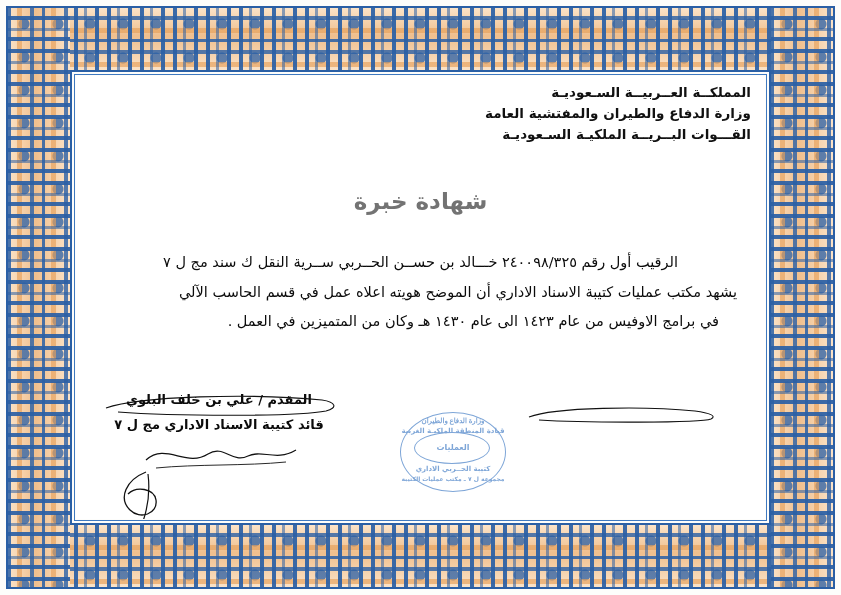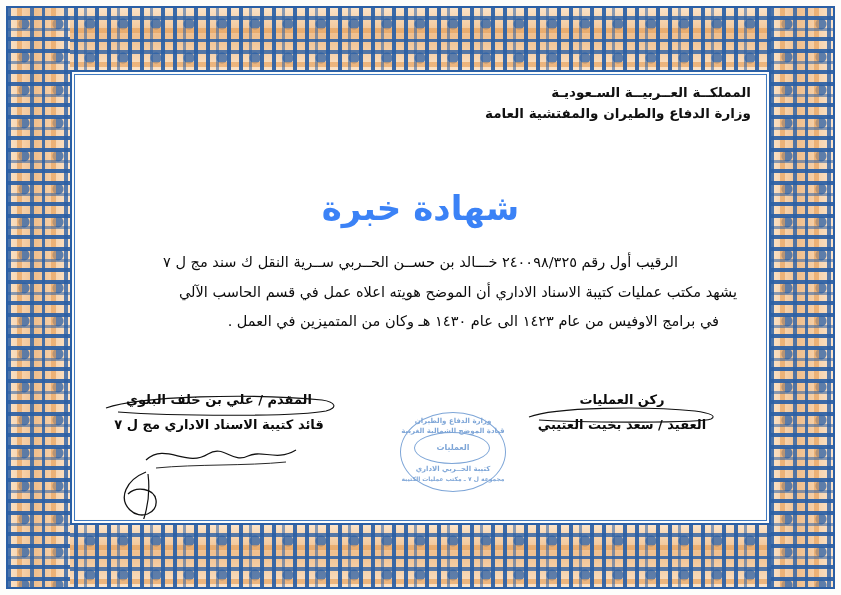--- a/index.html
+++ b/index.html
@@ -128,22 +128,22 @@
   .header-block div { white-space: nowrap; }
   .hdr-1 { letter-spacing: 2.2px; }
   .hdr-3 { letter-spacing: 1.6px; }
 
   .title {
     position: absolute;
     top: 112px;
     left: 0;
     right: 0;
     text-align: center;
-    color: #3b82f6;
-    font-size: 34px;
+    color: #737373;
+    font-size: 23px;
     font-weight: bold;
     letter-spacing: 1px;
   }
 
   .body-block {
     position: absolute;
     top: 172px;
     right: 18px;
     left: 18px;
     text-align: right;
@@ -206,21 +206,21 @@
   .stamp-text {
     position: absolute;
     left: 0;
     right: 0;
     text-align: center;
     color: #2f6fbf;
     font-size: 7px;
     font-weight: bold;
     white-space: nowrap;
   }
-  .stamp-t1 { top: 11px; }
+  .stamp-t1 { top: 11px; font-family: Liberation Serif, serif; }
   .stamp-t2 { top: 21px; }
   .stamp-t3 { top: 37px; font-size: 8px; text-align: center; }
   .stamp-t4 { top: 59px; }
   .stamp-t5 { top: 69px; font-size: 6px; }
 
   .scribble {
     position: absolute;
     stroke: #111;
     fill: none;
   }
@@ -236,33 +236,32 @@
   <div class="ornament-band band-left"></div>
   <div class="ornament-band band-right"></div>
   <div class="frame-inner-line"></div>
   <div class="frame-inner-line2"></div>
 
   <div class="page">
 
     <div class="header-block">
       <div class="hdr-1">المملكــة العــربيــة السـعوديـة</div>
       <div class="hdr-2">وزارة الدفاع والطيران والمفتشية العامة</div>
+      <div class="hdr-3">القـــوات البــريــة الملكيـة السـعوديـة</div>
     </div>
 
     <div class="title">شهادة خبرة</div>
 
     <div class="body-block">
       <div class="line line-1">الرقيب أول رقم ٢٤٠٠٩٨/٣٢٥   خـــالد بن حســن الحــربي ســرية النقل ك سند مج ل ٧</div>
       <div class="line line-2">يشهد مكتب عمليات كتيبة الاسناد الاداري أن الموضح هويته اعلاه عمل في قسم الحاسب الآلي</div>
       <div class="line line-3">في برامج الاوفيس من عام ١٤٢٣ الى عام ١٤٣٠ هـ  وكان من المتميزين في العمل  .</div>
     </div>
 
     <div class="sig-right">
-      <div class="sig-role">ركن العمليات</div>
-      <div class="sig-name">العقيد / سعد بخيت العتيبي</div>
     </div>
     <svg class="sig-underline" style="right: 40px; top: 330px; width: 200px; height: 18px;" viewBox="0 0 200 18">
       <path d="M4,11 C30,1 120,0 170,5 C185,7 192,10 186,13 C176,17 60,17 14,14" fill="none" stroke="#111" stroke-width="1.1"></path>
     </svg>
 
     <div class="sig-left">
       <div class="sig-name">المقدم / علي بن خلف البلوي</div>
       <div class="sig-role">قائد كتيبة الاسناد الاداري مج ل ٧</div>
     </div>
     <svg class="sig-underline" style="left: 24px; top: 318px; width: 240px; height: 24px;" viewBox="0 0 240 24">
@@ -275,20 +274,20 @@
     </svg>
     <svg class="scribble" style="left: 30px; top: 392px; width: 70px; height: 60px;" viewBox="0 0 70 60">
       <path d="M40,4 C20,12 12,30 24,42 C34,52 52,46 50,32 C48,20 30,18 22,26" stroke="#111" stroke-width="1.3" fill="none"></path>
       <path d="M42,6 C44,22 42,40 36,56" stroke="#111" stroke-width="1.2" fill="none"></path>
     </svg>
 
     <div class="stamp">
       <div class="oval"></div>
       <div class="oval inner"></div>
       <div class="stamp-text stamp-t1">وزارة الدفاع والطيران</div>
-      <div class="stamp-text stamp-t2">قيادة الموضح الشمالية الغربية</div>
+      <div class="stamp-text stamp-t2">قيادة المنطقة الملكيـة الغربية</div>
       <div class="stamp-text stamp-t3">العمليات</div>
       <div class="stamp-text stamp-t4">كتيبة الحــربي الاداري</div>
       <div class="stamp-text stamp-t5">مجموعة ل ٧ ـ مكتب عمليات الكتيبة</div>
     </div>
 
   </div>
 </div>
 
 </body></html>

